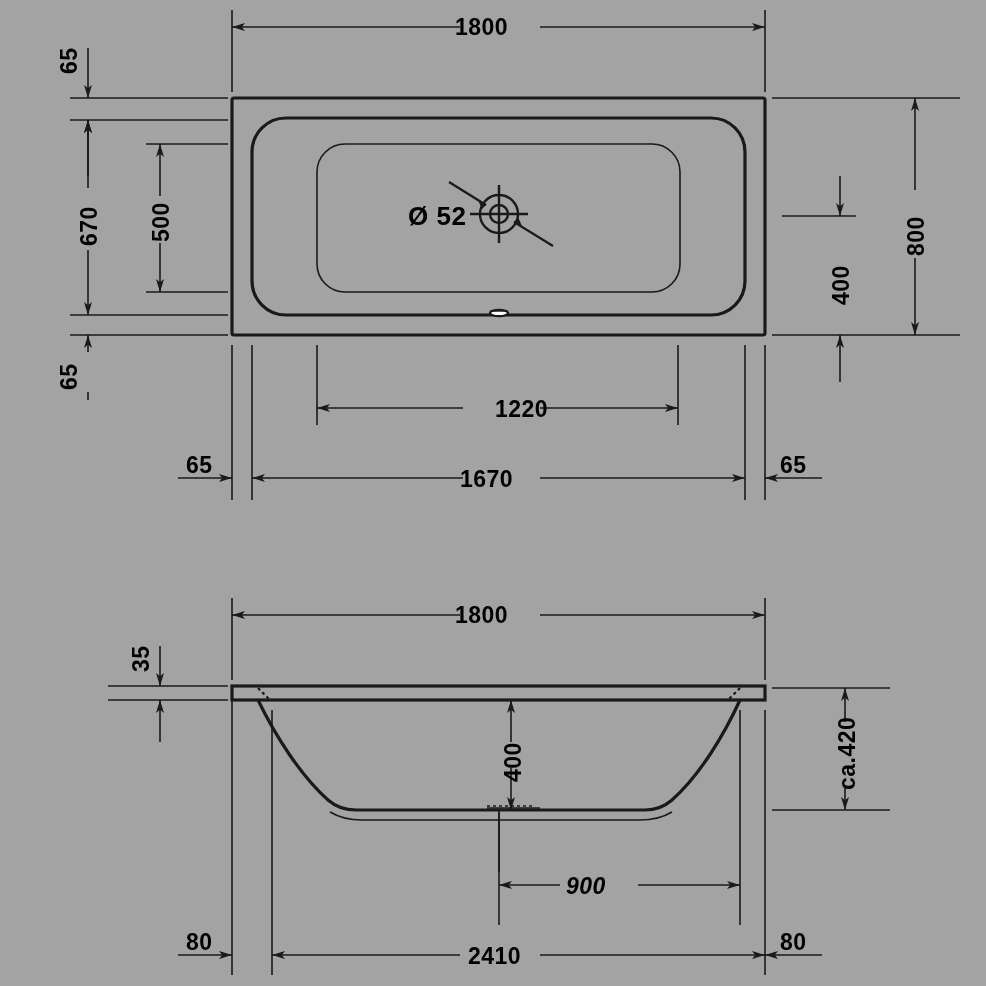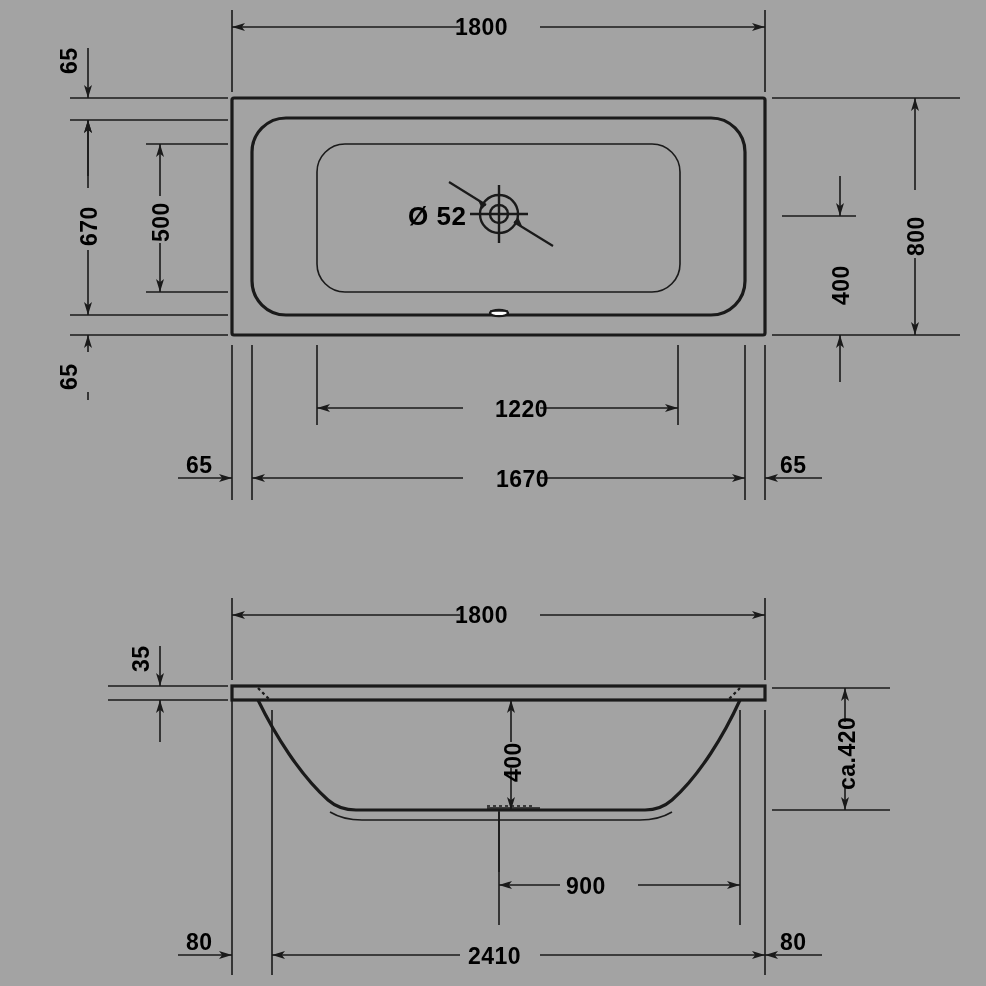--- a/index.html
+++ b/index.html
@@ -229,37 +229,37 @@
   <div style="position:absolute; left:148px; top:242px; transform:rotate(-90deg); transform-origin:left top;" class="dimtext">500</div>
 
   <div style="position:absolute; left:56px; top:390px; transform:rotate(-90deg); transform-origin:left top;" class="dimtext">65</div>
 
   <div style="position:absolute; left:903px; top:256px; transform:rotate(-90deg); transform-origin:left top;" class="dimtext">800</div>
 
   <div style="position:absolute; left:828px; top:305px; transform:rotate(-90deg); transform-origin:left top;" class="dimtext">400</div>
 
   <div style="position:absolute; left:495px; top:396px;" class="dimtext">1220</div>
 
-  <div style="position:absolute; left:496px; top:466px;text-align:center;" class="dimtext">1670</div>
+  <div style="position:absolute; left:460px; top:466px;text-align:center;" class="dimtext">1670</div>
 
   <div style="position:absolute; left:186px; top:452px;" class="dimtext">65</div>
 
   <div style="position:absolute; left:780px; top:452px;" class="dimtext">65</div>
 
   <div style="position:absolute; left:408px; top:166px; font-size:26px;margin-top:35px;" class="dimtext">Ø 52</div>
 
   <div style="position:absolute; left:455px; top:602px;" class="dimtext">1800</div>
 
   <div style="position:absolute; left:128px; top:672px; transform:rotate(-90deg); transform-origin:left top;" class="dimtext">35</div>
 
   <div style="position:absolute; left:500px; top:782px; transform:rotate(-90deg); transform-origin:left top;" class="dimtext">400</div>
 
   <div style="position:absolute; left:834px; top:790px; transform:rotate(-90deg); transform-origin:left top;" class="dimtext">ca.420</div>
 
-  <div style="position:absolute; left:566px; top:873px;" class="dimtext">900</div>
+  <div style="position:absolute; left:566px; top:873px;font-style:italic;" class="dimtext">900</div>
 
   <div style="position:absolute; left:468px; top:943px;" class="dimtext">2410</div>
 
   <div style="position:absolute; left:186px; top:929px;" class="dimtext">80</div>
 
   <div style="position:absolute; left:780px; top:929px;" class="dimtext">80</div>
 
 </div>
 
 </body></html>

